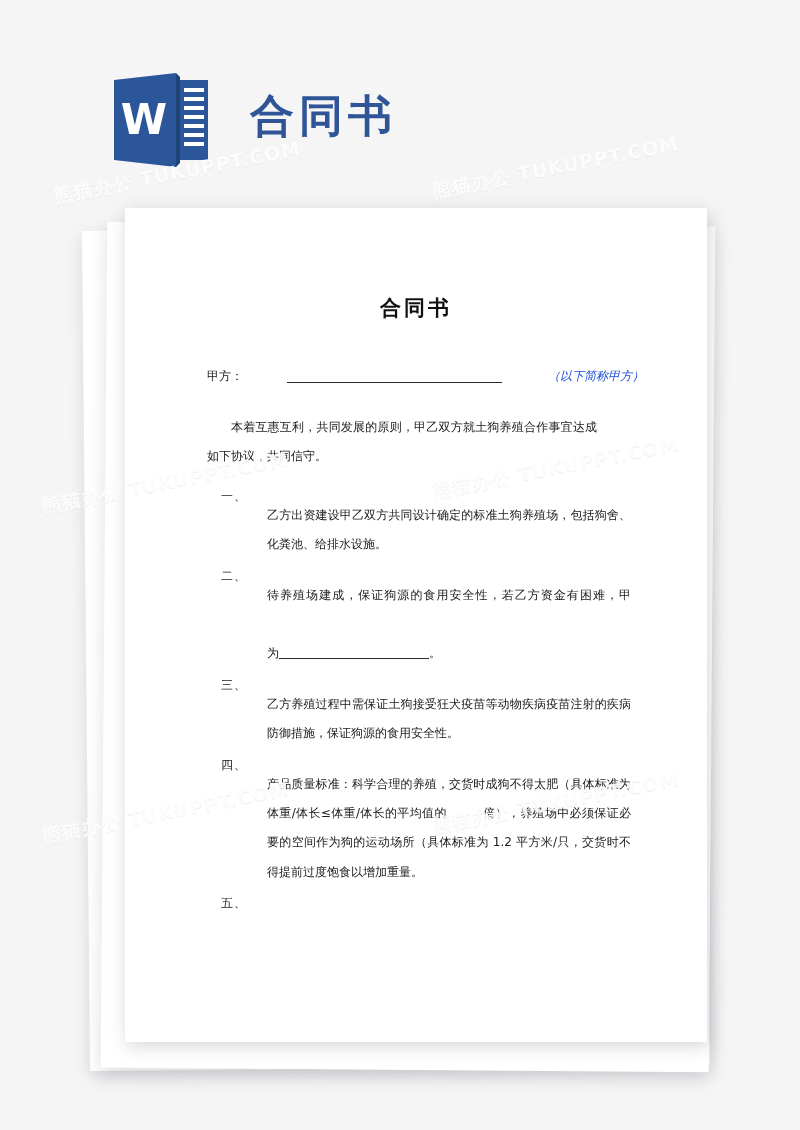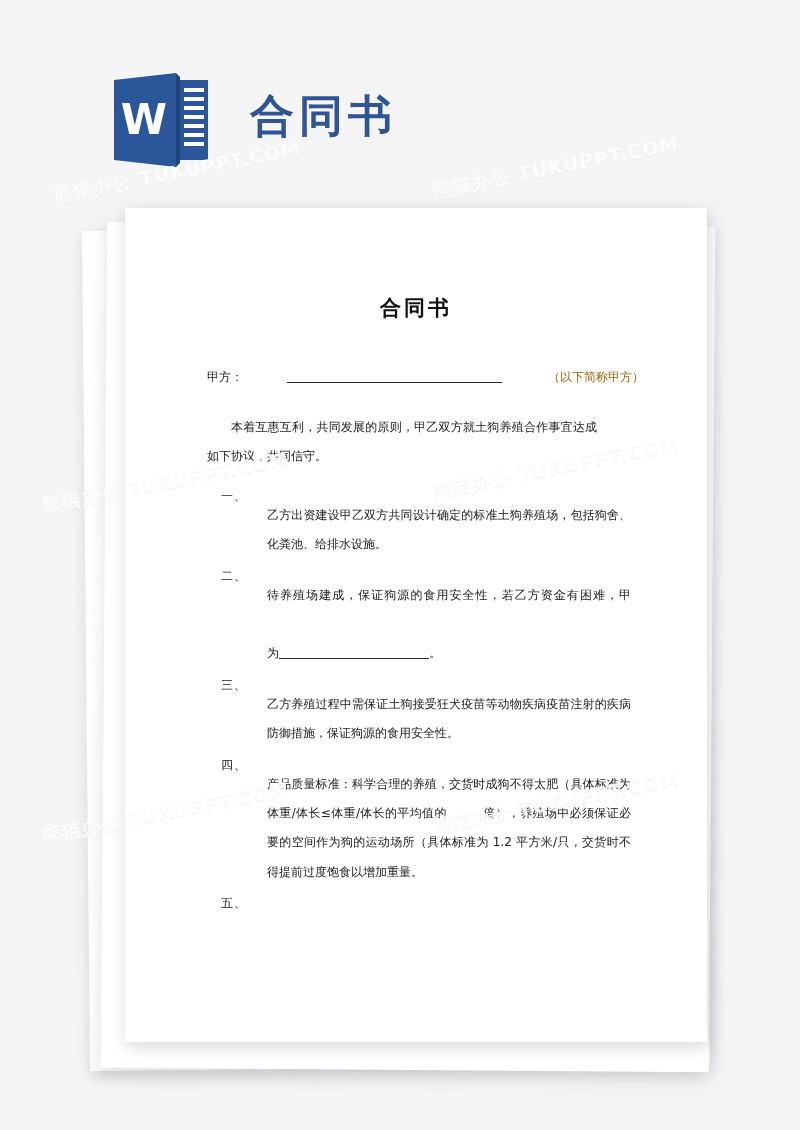--- a/index.html
+++ b/index.html
@@ -122,36 +122,36 @@
     letter-spacing: 3px;
     color: #111;
   }
 
   .party-block {
     margin-top: 48px;
     padding-left: 82px;
   }
   .party-row {
     display: flex;
-    align-items: center;
+    align-items: flex-start;
     font-size: 12px;
     line-height: 1;
     margin-bottom: 22px;
     white-space: nowrap;
     gap: 40px;
   }
   .party-label { color: #1a1a1a; }
   .party-blank {
     display: inline-block;
     width: 215px;
     border-bottom: 1px solid #2a2a2a;
     height: 13px;
     margin: 0 6px 0 4px;
   }
-  .party-note { color: #a16207; font-size: 12px; }
+  .party-note { color: #1d4ed8; font-size: 12px; font-style: italic; }
 
   .intro {
     margin-top: 30px;
     padding: 0 110px 0 82px;
     font-size: 12px;
     line-height: 2.45;
     text-indent: 24px;
     text-align: justify;
     color: #1a1a1a;
   }

